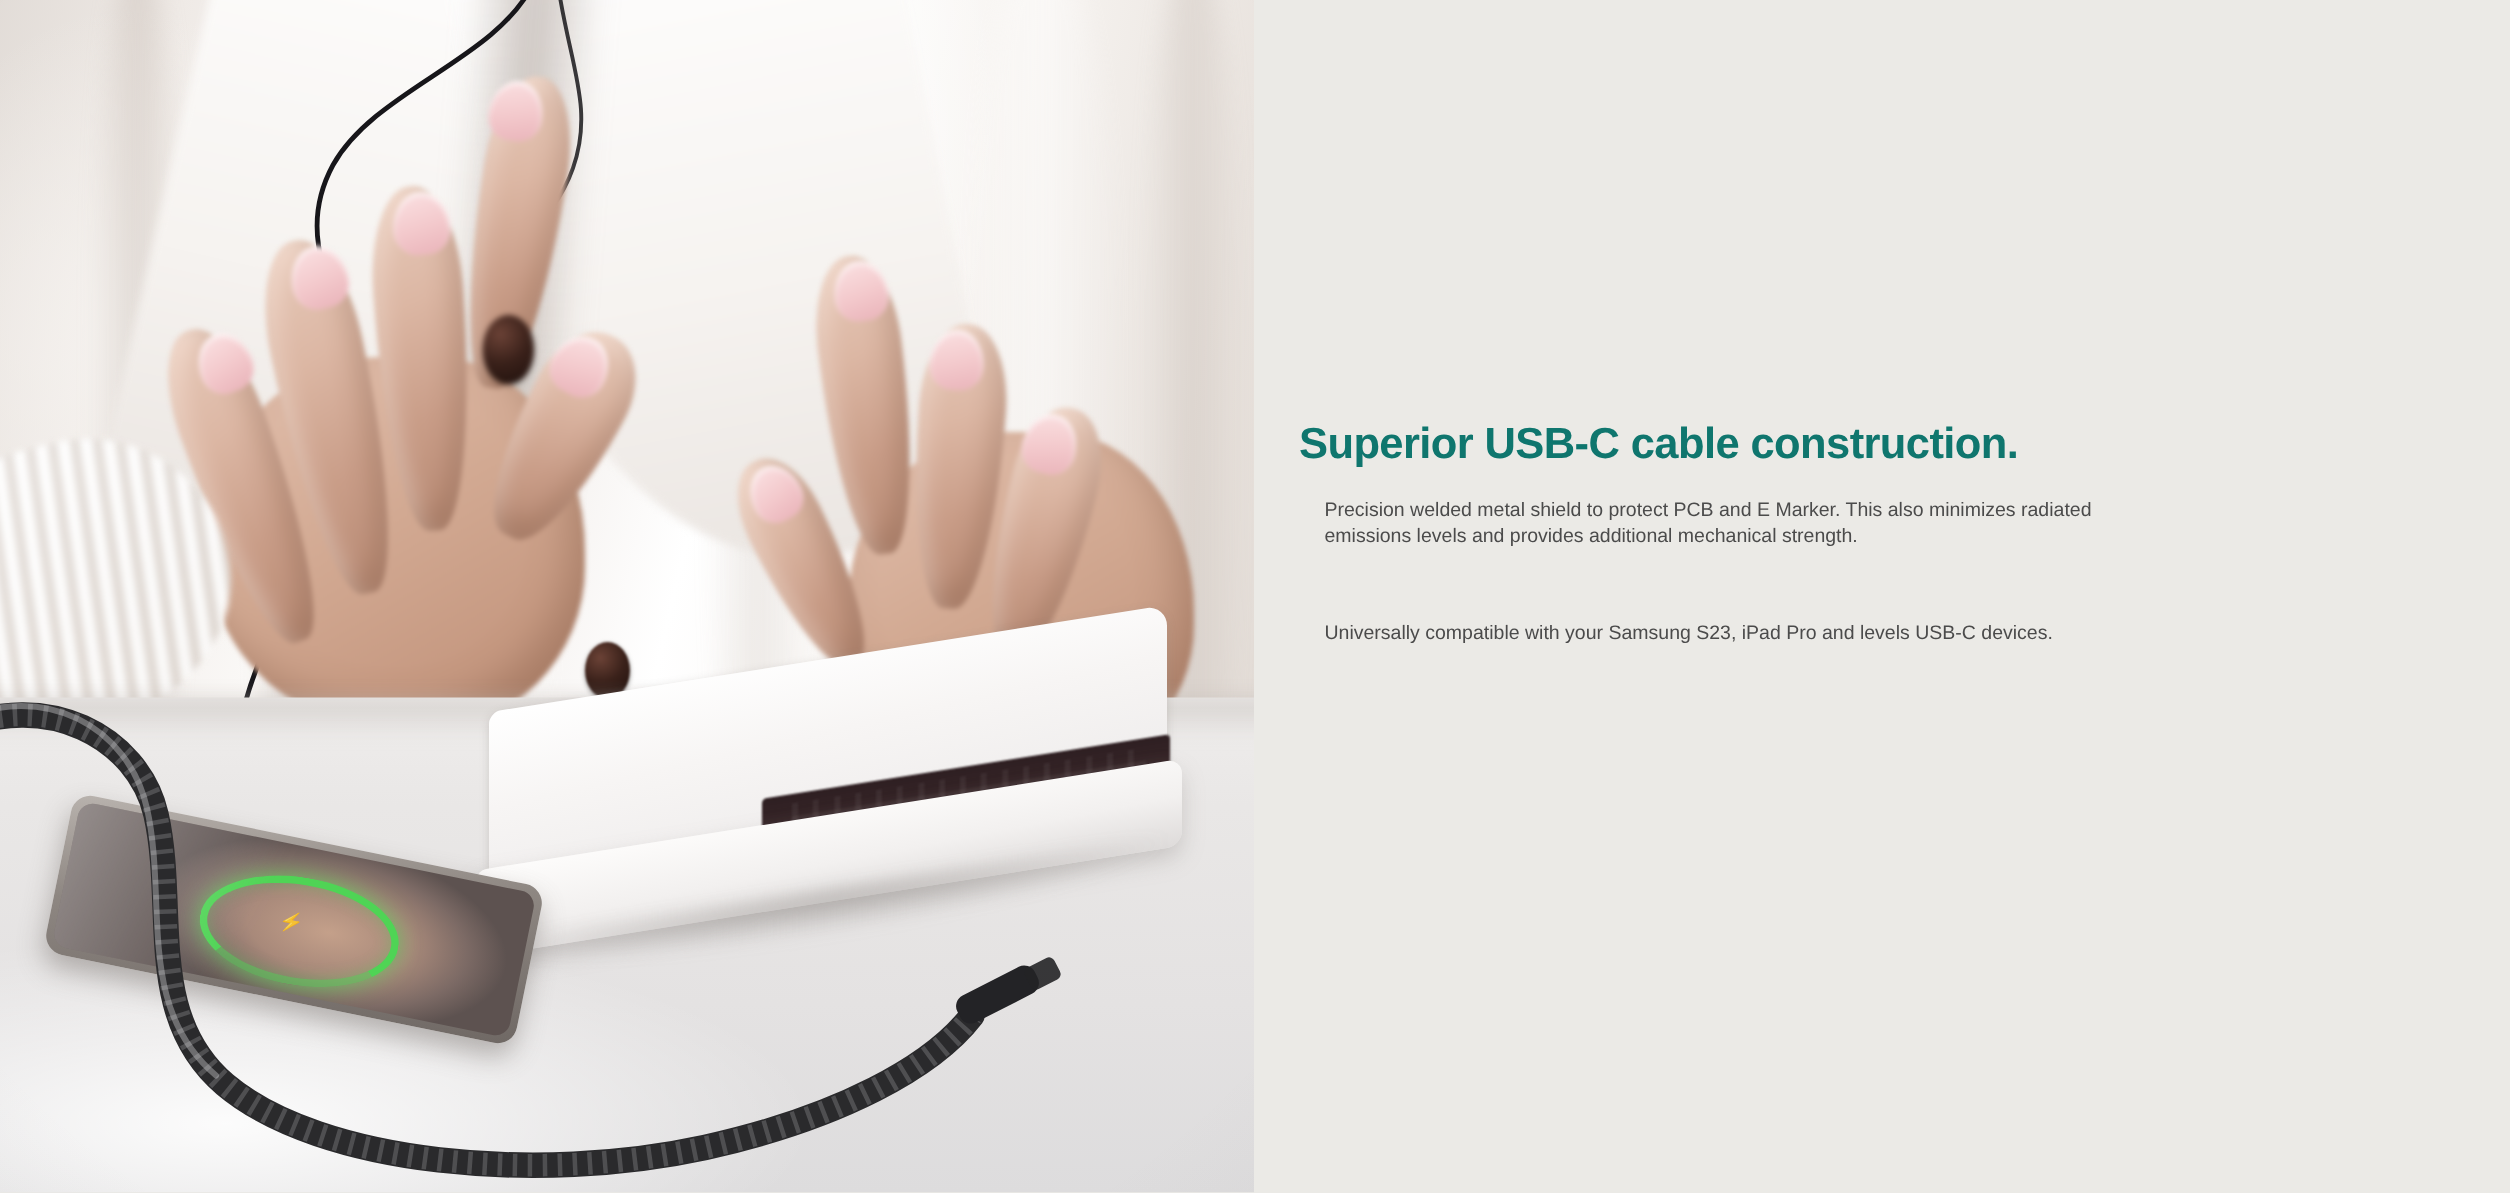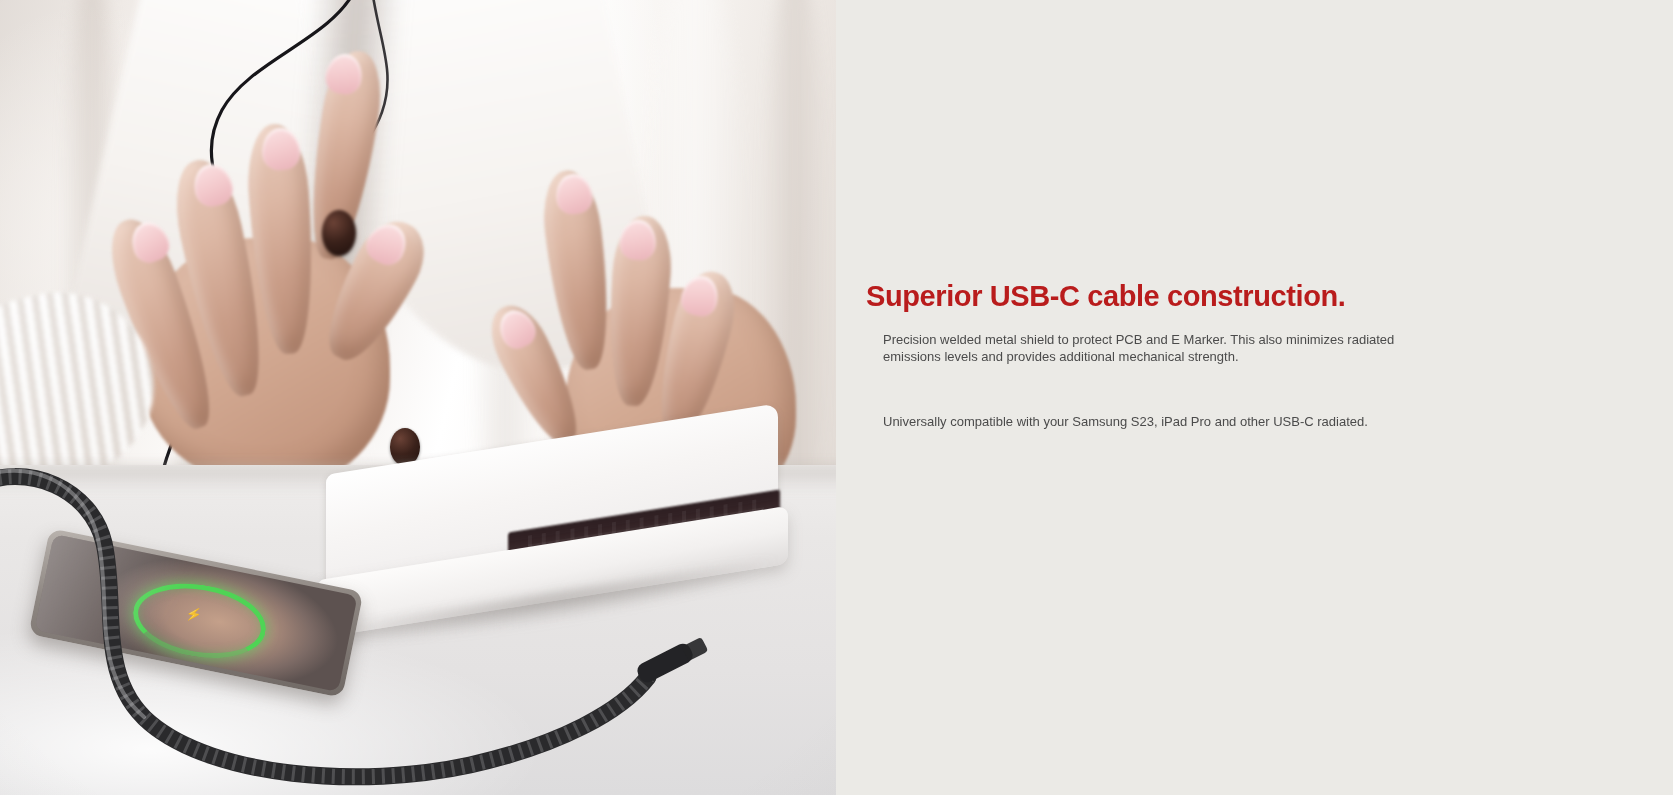--- a/index.html
+++ b/index.html
@@ -312,21 +312,21 @@
   .block-1 { top: 278px; }
   .block-2 { top: 396px; }
 
   h2.headline {
     margin: 0 0 12px 0;
     font-family: "Liberation Sans", sans-serif;
     font-size: 29px;
     line-height: 36px;
     font-weight: 700;
     letter-spacing: -.4px;
-    color: #b91c1c;
+    color: #0f766e;
   }
   p.body {
     margin: 17px;
     font-family: "Liberation Sans", sans-serif;
     font-size: 13px;
     line-height: 17px;
     font-weight: 400;
     color: #4b4b4b;
     max-width: 528px;
   }
@@ -426,19 +426,19 @@
 
   <div class="copy-panel">
     <div class="copy-inner">
 
       <div class="block block-1">
         <h2 class="headline">Superior USB-C cable construction.</h2>
         <p class="body">Precision welded metal shield to protect PCB and E Marker. This also minimizes radiated emissions levels and provides additional mechanical strength.</p>
       </div>
 
       <div class="block block-2">
-        <p class="body">Universally compatible with your Samsung S23, iPad Pro and other USB-C radiated.</p>
+        <p class="body">Universally compatible with your Samsung S23, iPad Pro and levels USB-C devices.</p>
       </div>
 
     </div>
   </div>
 
 </div>
 
 </body></html>

